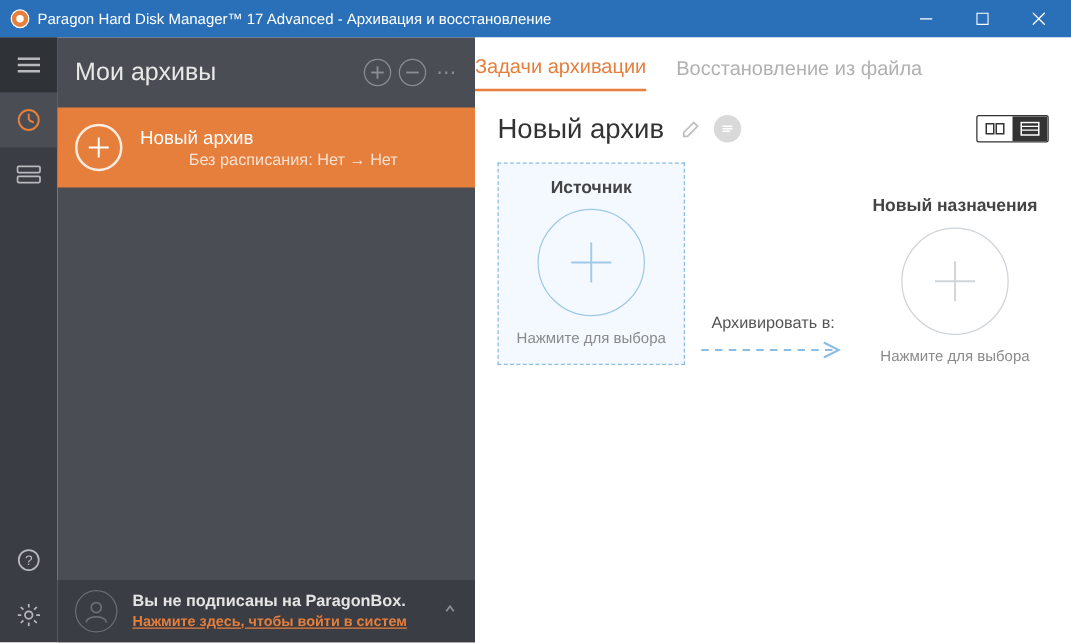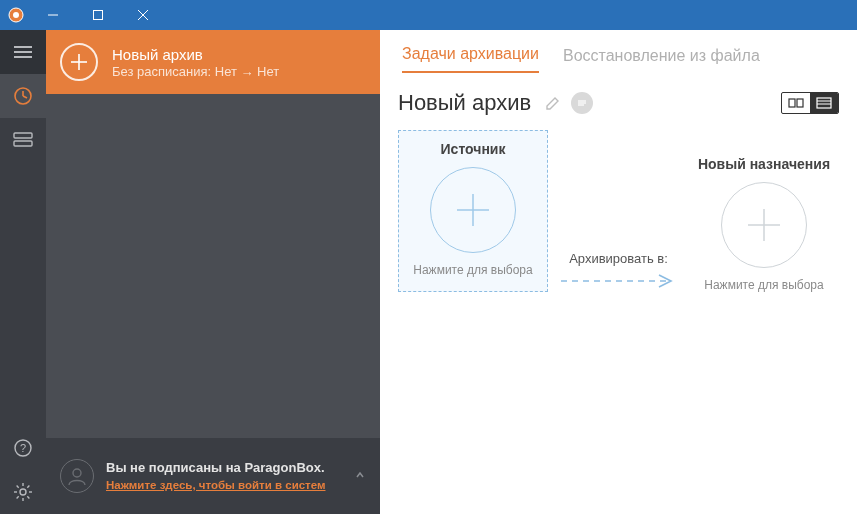--- a/index.html
+++ b/index.html
@@ -24,33 +24,33 @@
   .midpanel { width: 334px; background: #4a4d53; display: flex; flex-direction: column; color: #e8e8e8; }
   .mid-header { height: 56px; display: flex; align-items: center; padding: 0 14px; }
   .mid-header .heading { font-size: 20px; font-weight: 400; flex: 1; }
   .mid-header .circ-btn { width: 22px; height: 22px; border: 1.5px solid #8a8d92; border-radius: 50%; display: flex; align-items: center; justify-content: center; margin-left: 6px; color: #8a8d92; cursor: pointer; font-size: 14px; }
   .mid-header .dots { margin-left: 8px; color: #8a8d92; cursor: pointer; font-size: 16px; letter-spacing: 1px; }
 
   .archive-item { height: 64px; background: #e67e3c; display: flex; align-items: center; padding: 0 14px; cursor: pointer; }
   .archive-item .big-plus { width: 38px; height: 38px; border: 2px solid rgba(255,255,255,0.85); border-radius: 50%; display: flex; align-items: center; justify-content: center; margin-right: 14px; }
   .archive-item .big-plus svg { stroke: #fff; }
   .archive-item .texts .name { color: #fff; font-size: 15px; }
-  .archive-item .texts .sub { color: rgba(255,255,255,0.78); font-size: 13px; margin-top: 1px; }
+  .archive-item .texts .sub { color: rgba(255,255,255,0.78); font-size: 13px; margin-top: 1px; margin-left: 39px; }
 
   .mid-fill { flex: 1; }
 
-  .mid-footer { height: 76px; background: #3a3d43; display: flex; align-items: center; padding: 0 14px; }
+  .mid-footer { height: 50px; background: #3a3d43; display: flex; align-items: center; padding: 0 14px; }
   .mid-footer .avatar { width: 34px; height: 34px; border: 1.5px solid #6a6d72; border-radius: 50%; display: flex; align-items: center; justify-content: center; margin-right: 12px; }
   .mid-footer .ftexts .line1 { color: #e4e4e4; font-size: 13px; font-weight: 600; }
   .mid-footer .ftexts .line2 { color: #e67e3c; font-size: 11.5px; text-decoration: underline; margin-top: 1px; cursor: pointer; display: inline-block; font-weight: bold; }
   .mid-footer .chev { margin-left: auto; color: #8a8d92; cursor: pointer; }
 
   
   .rightpanel { flex: 1; background: #fff; display: flex; flex-direction: column; }
-  .tabs { height: 44px; display: flex; align-items: flex-end; gap: 24px; padding: 0 22px; border-bottom: 1px solid transparent; }
+  .tabs { height: 44px; display: flex; align-items: flex-end; gap: 24px; padding: 0 0; border-bottom: 1px solid transparent; }
   .tab { font-size: 16px; color: #b0b0b0; padding-bottom: 8px; cursor: pointer; }
   .tab.active { color: #e67e3c; border-bottom: 2px solid #e67e3c; }
 
   .content-head { display: flex; align-items: center; padding: 16px 18px 10px 18px; }
   .content-head .ctitle { font-size: 22px; color: #333; }
   .content-head .pencil { margin-left: 14px; color: #bdbdbd; cursor: pointer; display: inline-flex; }
   .content-head .chat { margin-left: 10px; width: 22px; height: 22px; background: #d9d9d9; border-radius: 50%; display: flex; align-items: center; justify-content: center; cursor: pointer; }
   .content-head .view-toggle { margin-left: auto; display: flex; border: 1px solid #333; border-radius: 2px; overflow: hidden; }
   .content-head .view-toggle .vt { width: 28px; height: 20px; display: flex; align-items: center; justify-content: center; cursor: pointer; }
   .content-head .view-toggle .vt.active { background: #333; }
@@ -70,20 +70,21 @@
 </head>
 <body>
 
 <div class="titlebar">
   <span class="app-icon">
     <svg width="16" height="16" viewBox="0 0 16 16">
         <circle cx="8" cy="8" r="7" fill="#e67e3c" stroke="#fff" stroke-width="1"></circle>
         <circle cx="8" cy="8" r="3" fill="#fff"></circle>
       </svg>
   </span>
+  <span class="title-text">Paragon Hard Disk Manager™ 17 Advanced - Архивация и восстановление</span>
   <div class="win-btn">
       <svg width="10" height="10">
         <line x1="0" y1="5" x2="10" y2="5" stroke="#fff" stroke-width="1"></line>
       </svg>
     </div>
   <div class="win-btn">
       <svg width="10" height="10">
         <rect x="0.5" y="0.5" width="9" height="9" fill="none" stroke="#fff" stroke-width="1"></rect>
       </svg>
     </div>
@@ -136,20 +137,35 @@
             <line x1="2.6" y1="2.6" x2="4.7" y2="4.7"></line>
             <line x1="13.3" y1="13.3" x2="15.4" y2="15.4"></line>
             <line x1="15.4" y1="2.6" x2="13.3" y2="4.7"></line>
             <line x1="4.7" y1="13.3" x2="2.6" y2="15.4"></line>
           </g>
         </svg>
     </div>
   </div>
 
   <div class="midpanel">
+    <div class="mid-header">
+      <div class="heading">Мои архивы</div>
+      <div class="circ-btn">
+          <svg width="12" height="12">
+            <line x1="6" y1="1" x2="6" y2="11" stroke="currentColor" stroke-width="1.5"></line>
+            <line x1="1" y1="6" x2="11" y2="6" stroke="currentColor" stroke-width="1.5"></line>
+          </svg>
+        </div>
+      <div class="circ-btn">
+          <svg width="12" height="12">
+            <line x1="1" y1="6" x2="11" y2="6" stroke="currentColor" stroke-width="1.5"></line>
+          </svg>
+        </div>
+      <div class="dots">⋯</div>
+    </div>
 
     <div class="archive-item">
       <div class="big-plus">
         <svg width="20" height="20">
             <line x1="10" y1="2" x2="10" y2="18" stroke-width="1.6"></line>
             <line x1="2" y1="10" x2="18" y2="10" stroke-width="1.6"></line>
           </svg>
       </div>
       <div class="texts">
         <div class="name">Новый архив</div>

